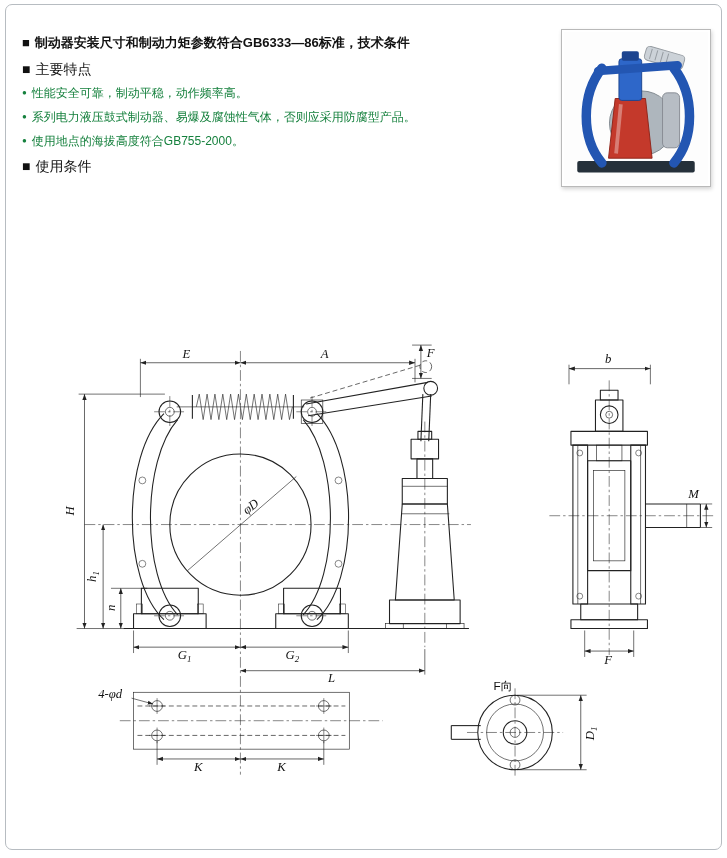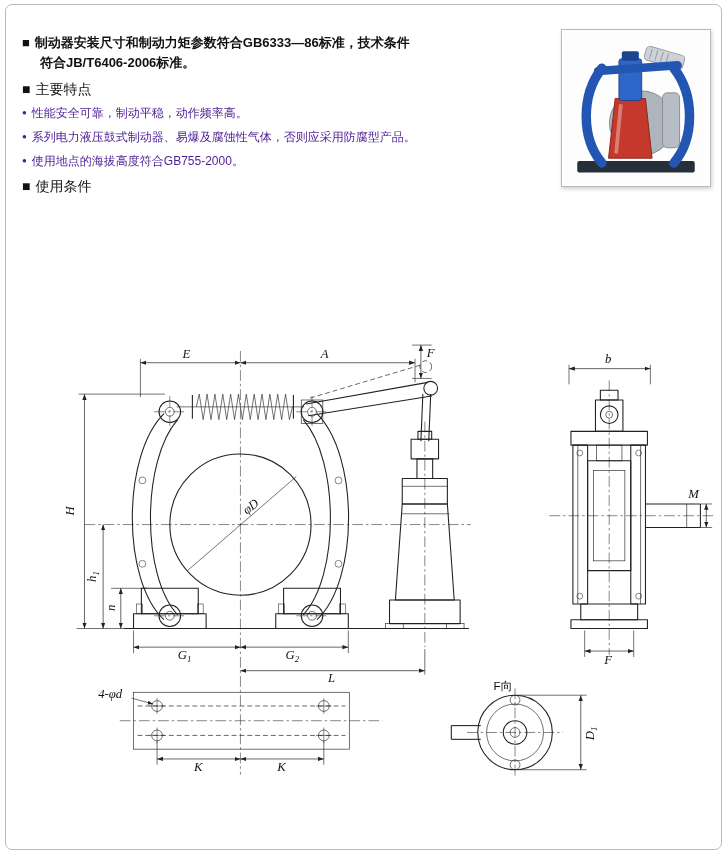--- a/index.html
+++ b/index.html
@@ -18,21 +18,21 @@
   }
   .hd h1{margin:0;font-size:21px;font-weight:600;letter-spacing:.5px}
   .hd sub{font-size:12px}
   .content{position:relative;padding:28px 16px 0 16px}
   .tx{width:540px}
   p{margin:0}
   .mk{margin-right:5px}
   .intro{font-size:13px;font-weight:700;line-height:20px;margin-bottom:8px}
   .intro .cont{display:block;padding-left:18px}
   .sec{font-size:14px;font-weight:400;margin:2px 0 7px}
-  .bullet{font-size:12px;line-height:14px;margin:0 0 10px;color:#4c1d95}
+  .bullet{font-size:12px;line-height:14px;margin:0 0 10px;color:#15803d}
   .bullet .mk{font-size:8px;vertical-align:2px}
   .photo{
     position:absolute;top:24px;right:10px;width:150px;height:158px;
     border:1px solid #b9b9b9;background:#fff;box-shadow:1px 2px 4px rgba(0,0,0,.18);
     padding:2px;box-sizing:border-box;
   }
   .photo svg{display:block;width:100%;height:100%}
   .drawing{position:absolute;left:2px;top:318px;width:713px}
   
   .s{stroke:#222;stroke-width:1.1;fill:none;stroke-linejoin:round}
@@ -47,21 +47,21 @@
 </style>
 </head>
 <body>
 
 <div class="page">
 
 
   <div class="content">
     <div class="tx">
 
-      <p class="intro"><span class="mk">■</span><span>制动器安装尺寸和制动力矩参数符合GB6333—86标准，技术条件</span><span class="cont">符合JB/T6406-2006标准。</span></p>
+      <p class="intro"><span class="mk">■</span><span>制动器安装尺寸和制动力矩参数符合GB6333—86标准，技术条件</span></p>
 
       <p class="sec"><span class="mk">■</span><span>主要特点</span></p>
       <p class="bullet"><span class="mk">●</span><span>性能安全可靠，制动平稳，动作频率高。</span></p>
 
       <p class="bullet"><span class="mk">●</span><span>系列电力液压鼓式制动器、易爆及腐蚀性气体，否则应采用防腐型产品。</span></p>
       <p class="bullet"><span class="mk">●</span><span>使用地点的海拔高度符合GB755-2000。</span></p>
 
       <p class="sec"><span class="mk">■</span><span>使用条件</span></p>
     </div>
 

